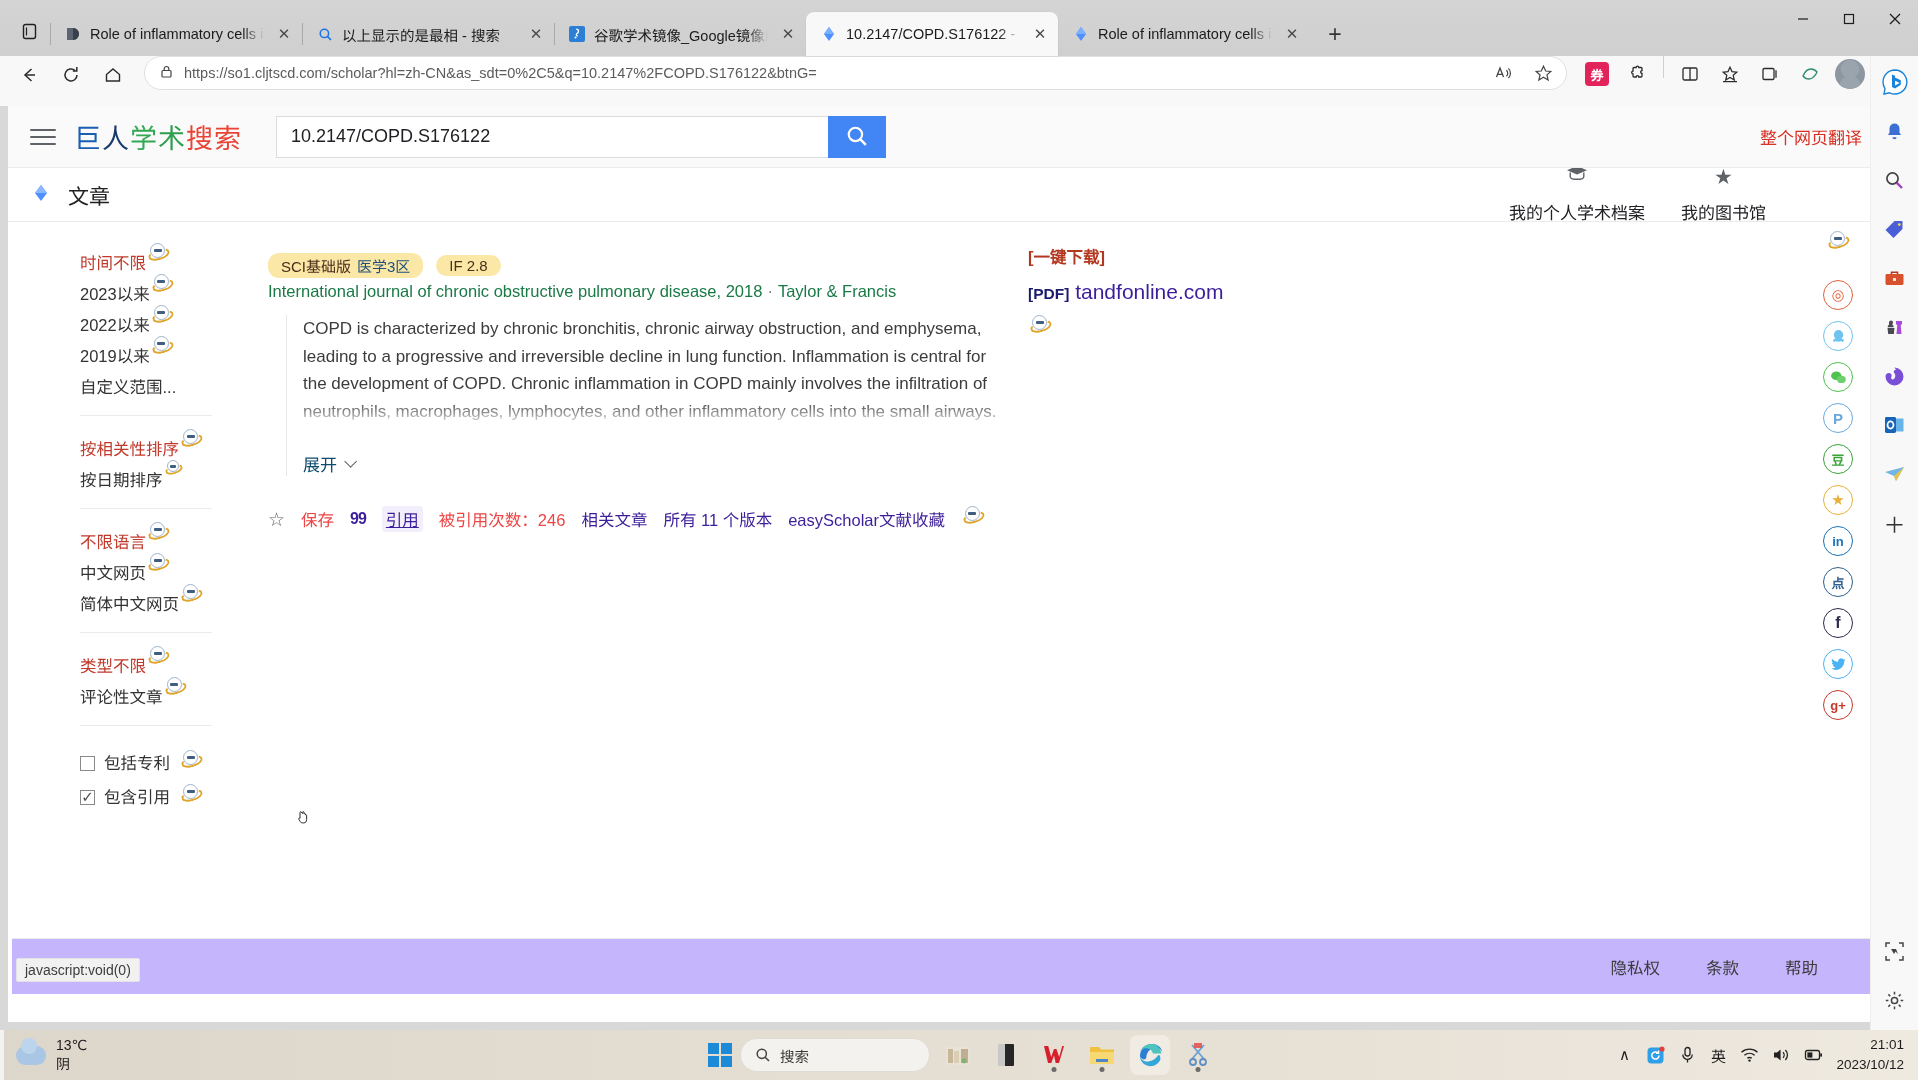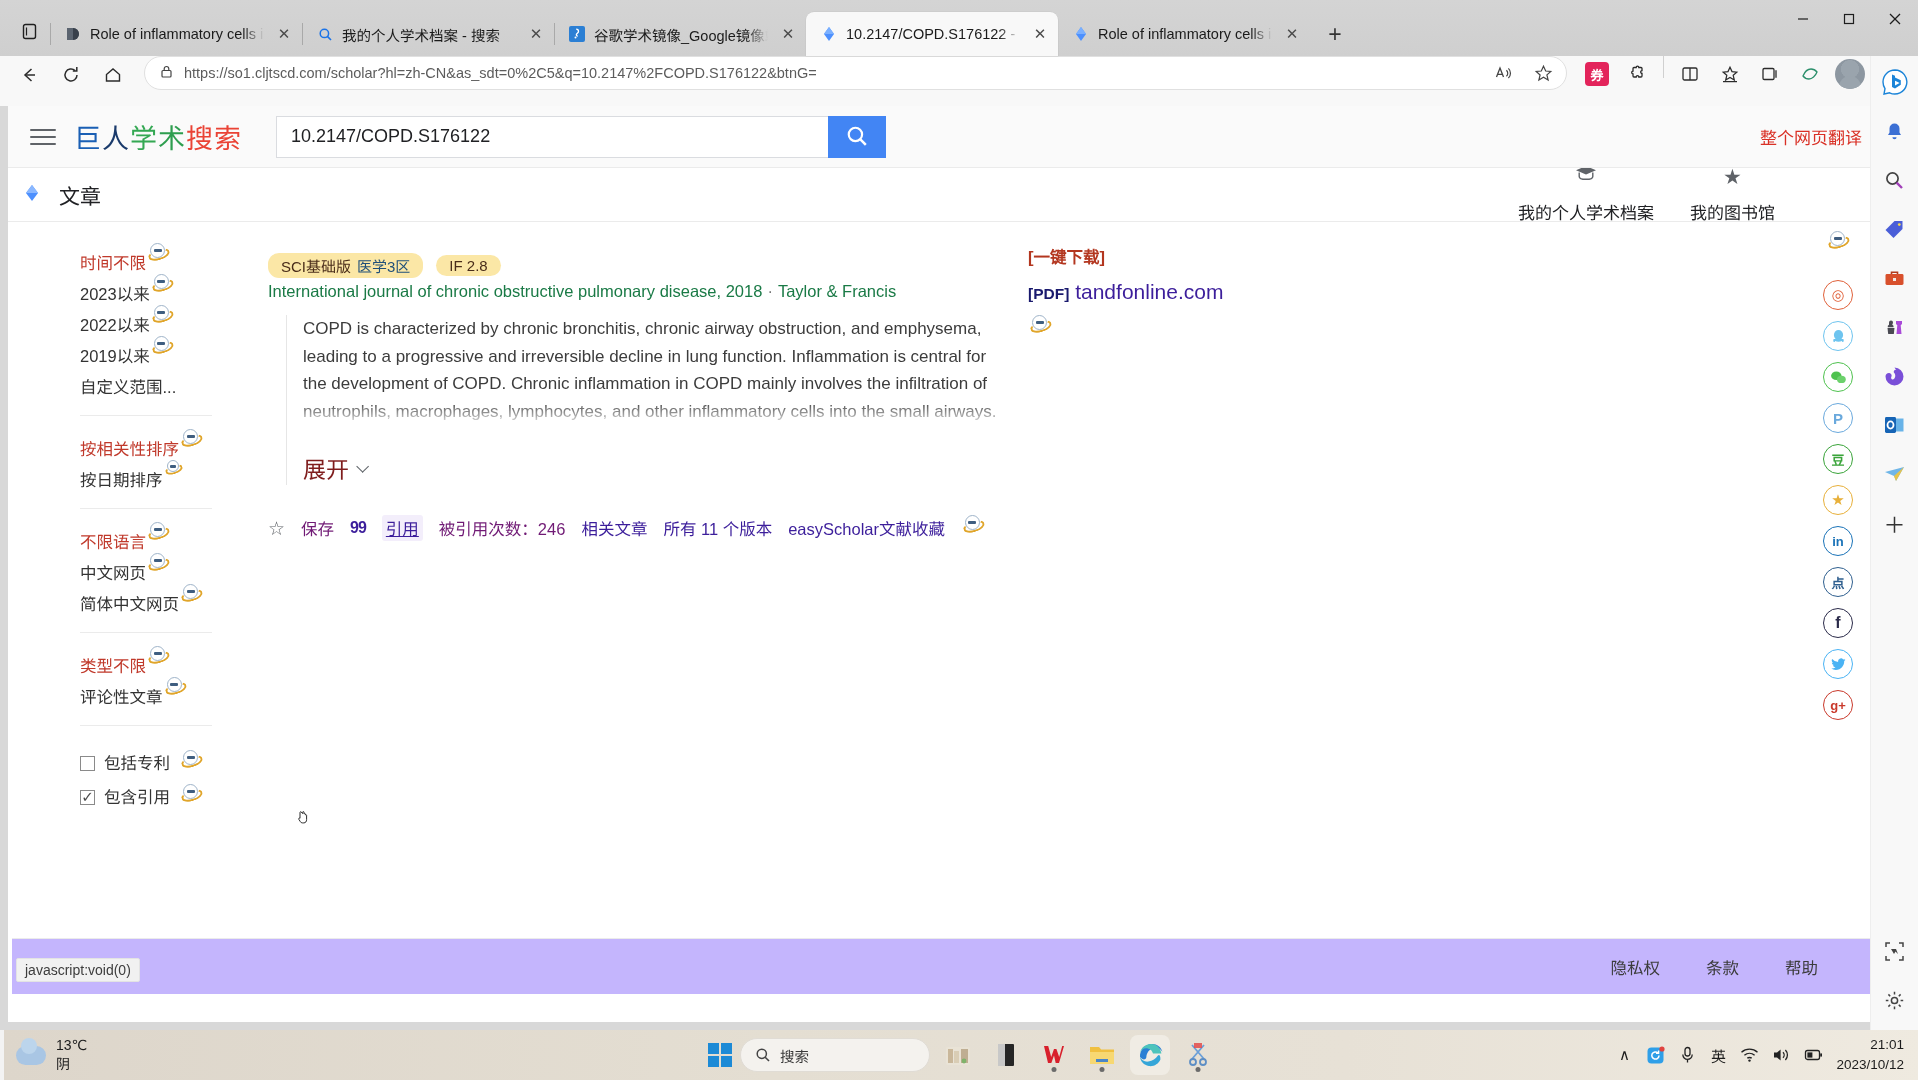--- a/index.html
+++ b/index.html
@@ -120,21 +120,21 @@
     width: 58px; background: #4285f4; border: 1px solid #4285f4;
     display: flex; align-items: center; justify-content: center;
   }
   .translate-link {
     margin-left: auto; color: #d93025; font-size: 17px; white-space: nowrap;
   }
 
   
   .gs-sub {
     height: 54px; border-bottom: 1px solid #ebebeb; display: flex; align-items: center;
-    padding: 0 13px; background: #fff;
+    padding: 0 22px; background: #fff;
   }
   .gs-sub-left { display: flex; align-items: center; gap: 16px; }
   .gs-sub-title { font-size: 21px; color: #202124; }
   .gs-sub-right { margin-left: auto; display: flex; align-items: center; gap: 36px; padding-right: 92px; }
   .gs-sub-link { display: flex; align-items: center; gap: 12px; font-size: 17px; color: #202124; flex-direction: column; }
 
   
   .gs-body { display: flex; height: 772px; position: relative; }
   .gs-sidebar { width: 252px; flex: none; padding: 26px 0 0 72px; }
   .side-group { padding-bottom: 12px; }
@@ -200,30 +200,30 @@
   }
   .snippet {
     font-size: 17px; line-height: 1.63; color: #3c3c3c; max-width: 700px;
     max-height: 116px; overflow: hidden; position: relative;
   }
   .snippet::after {
     content:''; position:absolute; left:0; right:0; bottom:0; height: 30px;
     background: linear-gradient(rgba(255,255,255,0), #fff 88%);
   }
   .expand {
-    margin-top: 20px; font-size: 23px; color: #7f1d1d; display: inline-flex; align-items: center; gap: 7px;
+    margin-top: 20px; font-size: 17px; color: #0c4a6e; display: inline-flex; align-items: center; gap: 7px;
   }
   .chev { display:inline-block; width: 9px; height: 9px; border-right: 1.6px solid #5f6368;
           border-bottom: 1.6px solid #5f6368; transform: rotate(45deg) translateY(-3px); }
 
   .res-actions {
     margin-top: 30px; display: flex; align-items: center; gap: 16px; font-size: 16.5px;
     color: #3c1e9b; white-space: nowrap;
   }
-  .res-actions .plain { color: #701a75; text-align: center; }
+  .res-actions .plain { color: #ef4444; text-align: center; }
   .res-actions a { color: #3c1e9b; }
   .act-star { color: #5f6368; font-size: 19px; }
   .quote-ico { color: #3c1e9b; font-size: 16px; letter-spacing: -1px; font-weight: 700; }
   .act-hover {
     background: #f3eefb; border-radius: 3px; padding: 1px 4px; text-decoration: underline;
   }
   .cursor-arrow { position: absolute; pointer-events: none; }
 
   .note {
     margin-top: 44px; font-size: 16.5px; color: #3c3c3c; display: flex; align-items: flex-start; gap: 0;
@@ -330,21 +330,21 @@
       </div>
 
       <div class="tab">
         <span class="sep"></span>
         <span class="tab-favicon">
           <svg width="15" height="15" viewBox="0 0 15 15">
               <circle cx="6.4" cy="6.4" r="4.2" fill="none" stroke="#1a73e8" stroke-width="1.5"></circle>
               <line x1="9.6" y1="9.6" x2="13" y2="13" stroke="#1a73e8" stroke-width="1.6"></line>
             </svg>
         </span>
-        <span class="tab-title">我的个人学术档案 - 搜索</span>
+        <span class="tab-title">以上显示的是最相 - 搜索</span>
         <span class="tab-close">✕</span>
       </div>
 
       <div class="tab">
         <span class="sep"></span>
         <span class="tab-favicon">
           <svg width="16" height="16" viewBox="0 0 16 16">
               <rect width="16" height="16" rx="2" fill="#2b7fd4"></rect>
               <path d="M7.2 3.2c1.6 0 2.3 1.1 2.3 2.2 0 1.6-2.2 2-2.2 3.4 0 .9.7 1.3 1.5 1.3" fill="none" stroke="#fff" stroke-width="1.3"></path>
               <circle cx="6.5" cy="11.6" r="1" fill="#fff"></circle>

